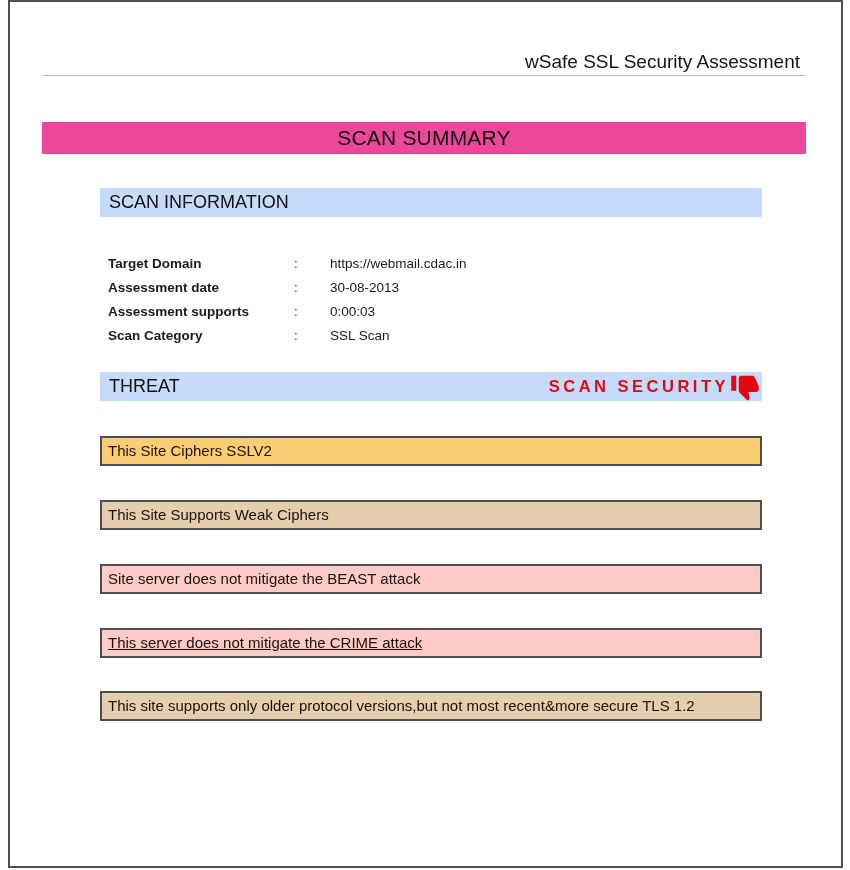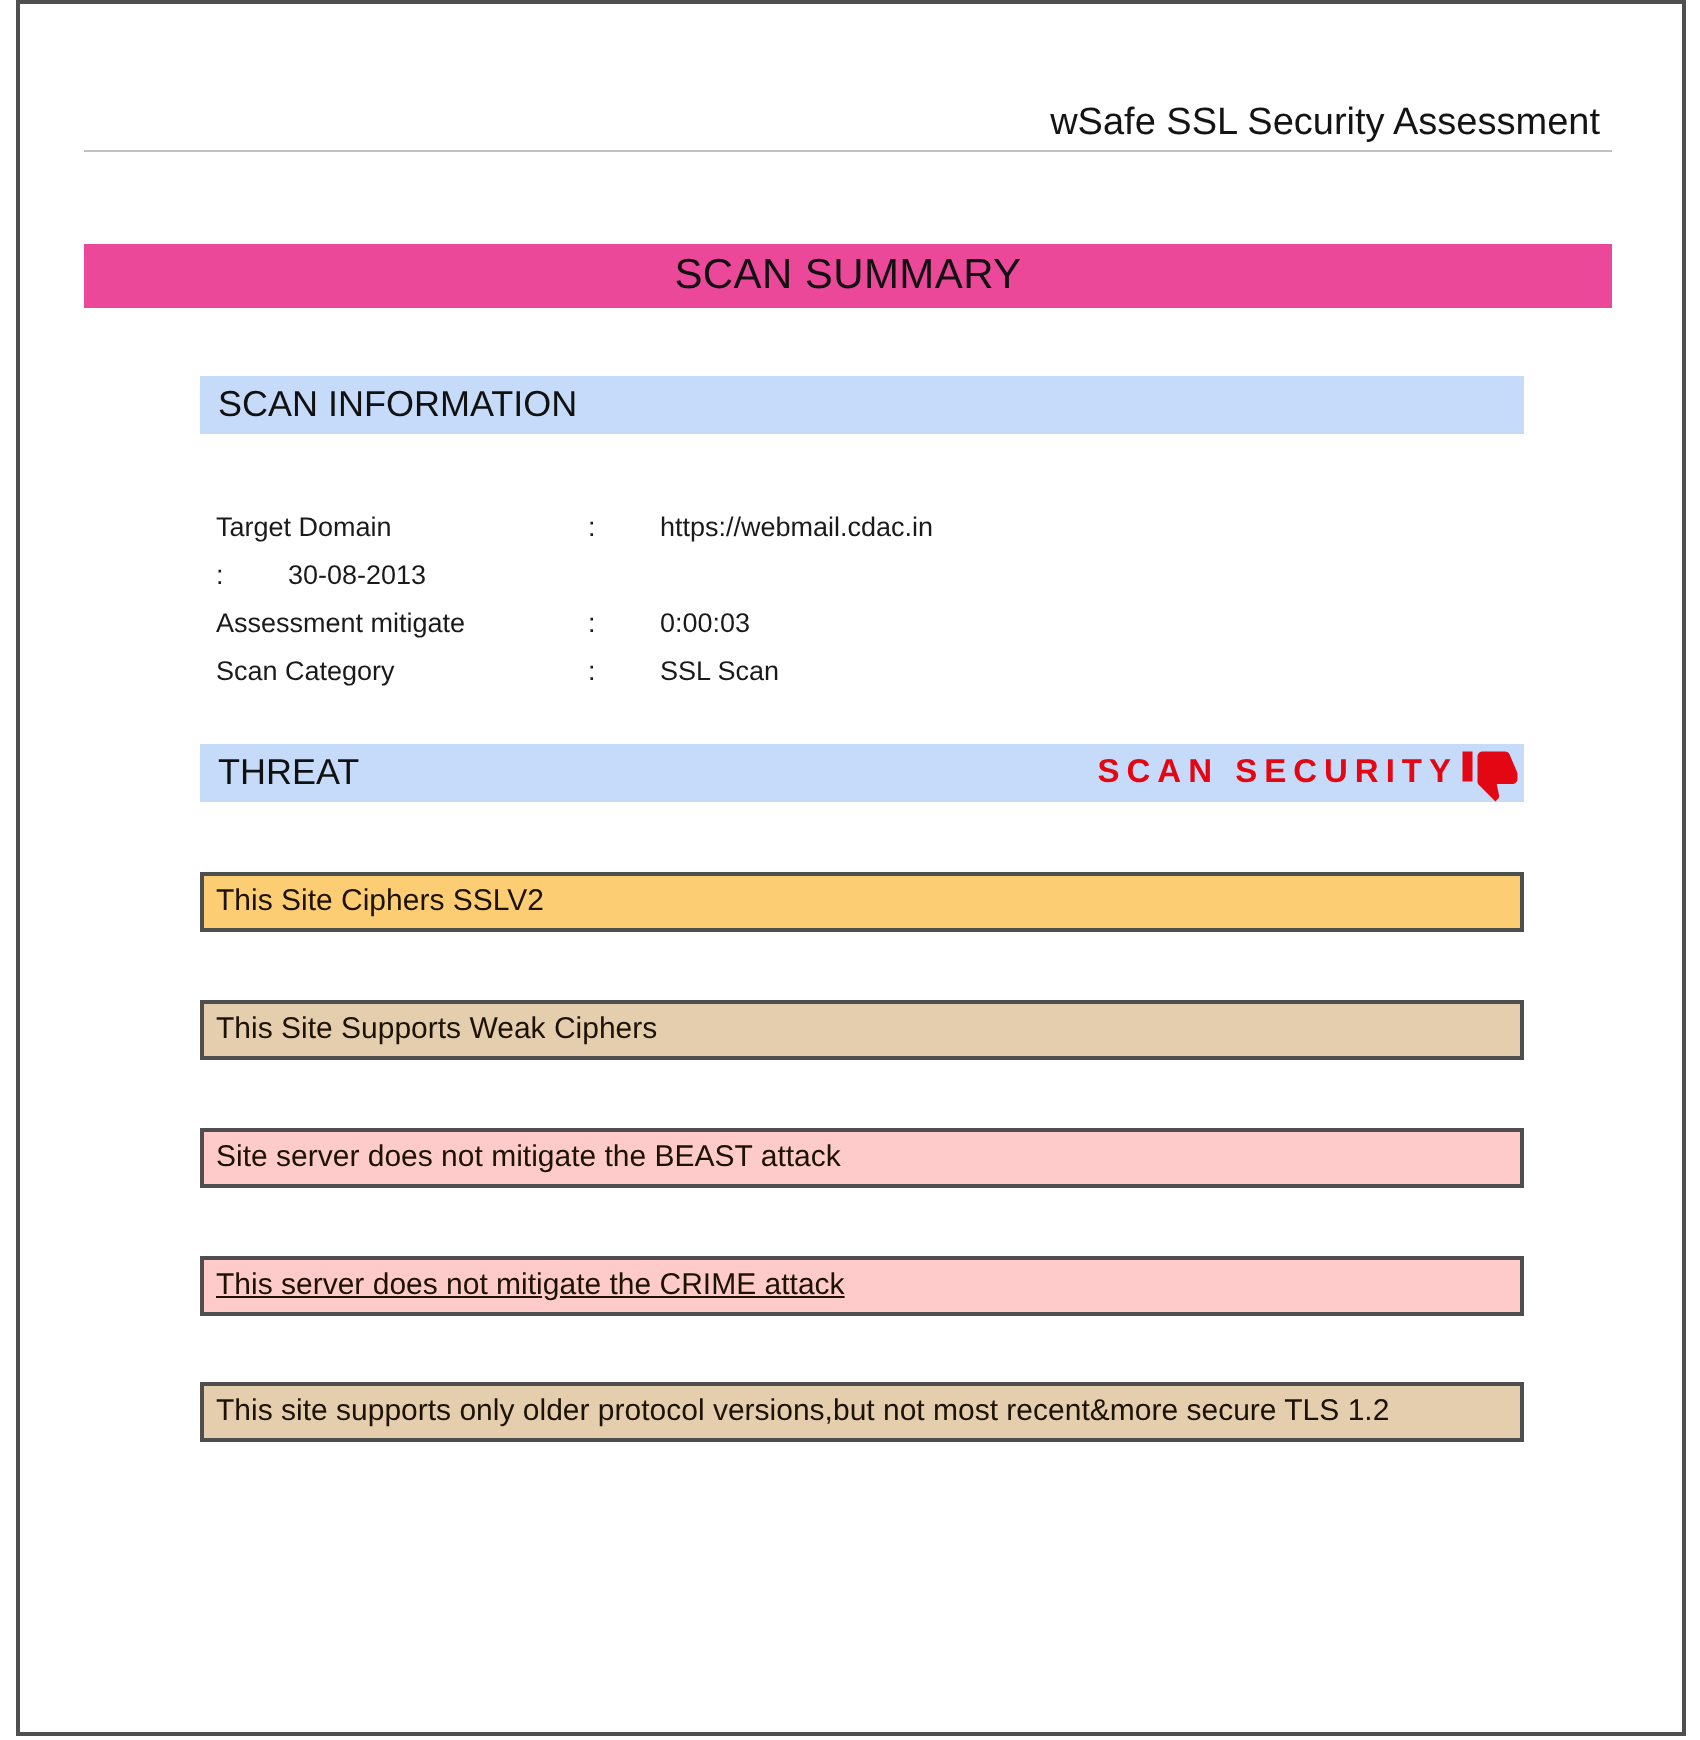--- a/index.html
+++ b/index.html
@@ -65,21 +65,21 @@
     line-height: 1;
   }
   .verdict .thumb { width: 30px; height: 30px; margin-left: 1px; flex: 0 0 auto; }
   .info-table {
     position: absolute;
     top: 252px; left: 108px;
     width: 560px;
     font-size: 13.5px;
   }
   .info-row { display: flex; height: 24px; line-height: 24px; }
-  .info-label { width: 186px; }
+  .info-label { width: 186px; font-weight: bold; }
   .info-sep   { width: 36px; }
   .info-value { flex: 1; }
   .threat-box {
     position: absolute;
     left: 100px;
     width: 662px; height: 30px;
     box-sizing: border-box;
     border: 2px solid #4e4e4e;
     padding-left: 6px;
     font-size: 15px;
@@ -106,25 +106,26 @@
 
 <div class="section-bar info-bar" style="background-color: rgb(198, 219, 250);">SCAN INFORMATION</div>
 
 <div class="info-table">
   <div class="info-row">
     <span class="info-label">Target Domain</span>
     <span class="info-sep">:</span>
     <span class="info-value">https://webmail.cdac.in</span>
   </div>
   <div class="info-row">
+    <span class="info-label">Assessment date</span>
     <span class="info-sep">:</span>
     <span class="info-value">30-08-2013</span>
   </div>
   <div class="info-row">
-    <span class="info-label">Assessment mitigate</span>
+    <span class="info-label">Assessment supports</span>
     <span class="info-sep">:</span>
     <span class="info-value">0:00:03</span>
   </div>
   <div class="info-row">
     <span class="info-label">Scan Category</span>
     <span class="info-sep">:</span>
     <span class="info-value">SSL Scan</span>
   </div>
 </div>
 

